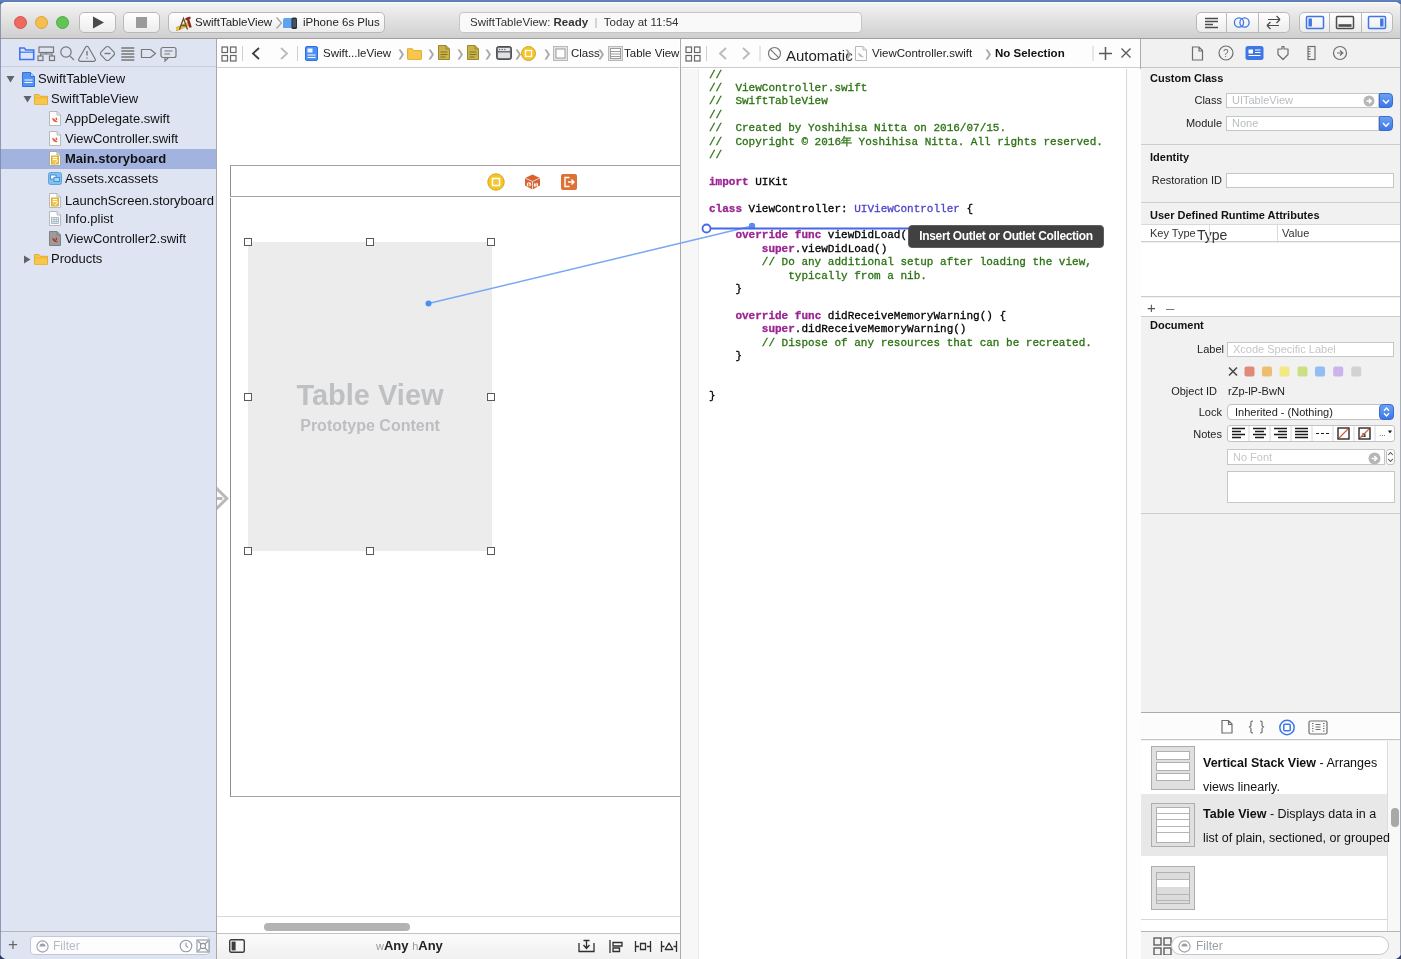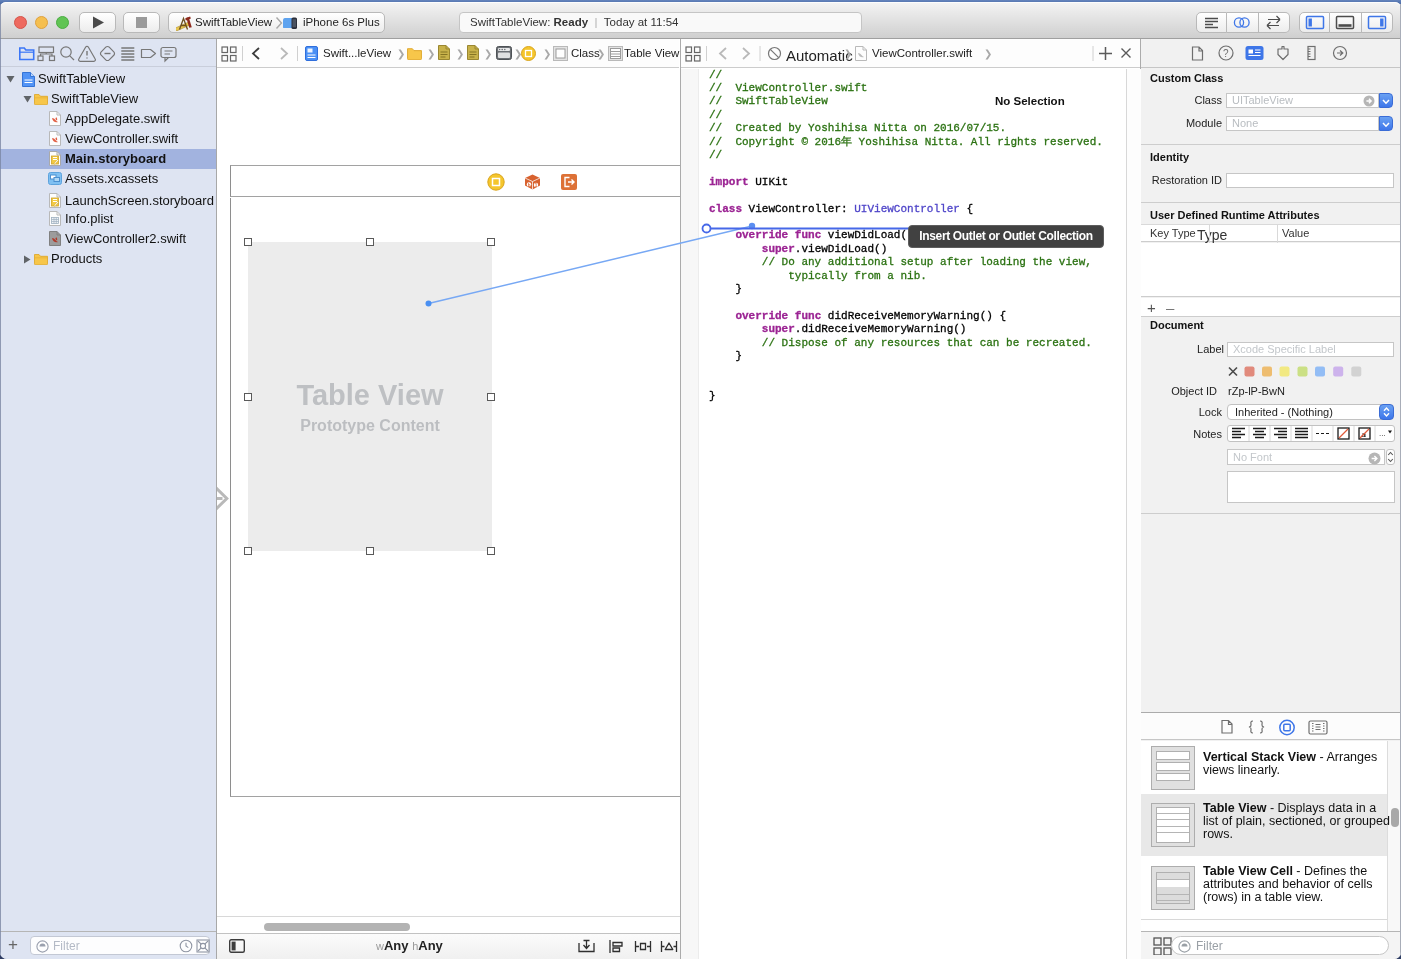--- a/index.html
+++ b/index.html
@@ -57,21 +57,21 @@
 .ufield { position:absolute; background:#fff; border:1px solid #c6c6c6; font-size:11px; }
 .sep { position:absolute; left:0; width:260px; height:1px; background:#cdcdcd; }
 
 
 #library { position:absolute; left:0; top:673px; width:260px; height:247px; }
 .librow { position:absolute; left:0; width:246px; }
 .libicon { position:absolute; left:10px; top:50%; margin-top:-22px; width:44px; height:44px; border:1px solid #adadad; background:#e0e0e0; }
 .libin { position:absolute; left:4px; top:4px; right:4px; bottom:4px; }
 .libin .bar { position:absolute; left:0px; right:0px; background:#fff; border:1px solid #b0b0b0; }
 .libin .lline { position:absolute; left:0px; right:0px; height:1px; background:#b5b5b5; }
-.libtext { position:absolute; left:62px; width:190px; font-size:12.5px; line-height:13px; color:#111; }
+.libtext { position:absolute; left:62px; width:190px; font-size:12.5px; line-height:24px; color:#111; }
 
 svg.ovl { position:absolute; left:0; top:0; }
 </style>
 </head>
 <body>
 <div id="win">
   <div id="topstrip"></div>
   <div id="toolbar">
     <div class="tl" style="left:14px;background:#ee6a5f;border:0.5px solid #d5544a;"></div>
     <div class="tl" style="left:35px;background:#f5bf4f;border:0.5px solid #dea13e;"></div>
@@ -449,21 +449,21 @@
       </svg>
       <span style="position:absolute;left:105px;top:8px;font-size:15px;color:#222;">Automatic</span>
       <span class="jsep" style="left:163px;">❯</span>
       <svg style="position:absolute;left:174px;top:7px;" width="12" height="15" viewBox="0 0 12 15">
           <path d="M0.5 0.5 h7.5 l3.5 3.5 v10.5 h-11 z" fill="#fdfdfd" stroke="#b9b9b9"></path>
           <path d="M8 0.5 v3.5 h3.5" fill="none" stroke="#b9b9b9"></path>
           <path d="M3 7 c3 0 3.5 3 6 4 c-2.5 0.8 -5.5 -0.5 -6 -4 z" fill="#bdbdbd"></path>
         </svg>
       <span style="position:absolute;left:191px;top:8px;font-size:11.5px;color:#222;">ViewController.swift</span>
       <span class="jsep" style="left:303px;">❯</span>
-      <span style="position:absolute;left:314px;top:8px;font-size:11.5px;color:#111;font-weight:bold;margin-top:48px;">No Selection</span>
+      <span style="position:absolute;left:314px;top:8px;font-size:11.5px;color:#111;font-weight:bold;">No Selection</span>
     </div>
     <div id="gutter"></div>
     <div id="coderightstrip"></div>
 <pre class="code"><span class="cm">//
 //  ViewController.swift
 //  SwiftTableView
 //
 //  Created by Yoshihisa Nitta on 2016/07/15.
 //  Copyright © 2016年 Yoshihisa Nitta. All rights reserved.
 //</span>
@@ -650,21 +650,20 @@
       </div>
       <div class="librow" style="top:144px;height:64px;background:#fff;border-bottom:1px solid #d8d8d8;">
         <div class="libicon">
             <div class="libin" style="background:#dcdcdc;border:1px solid #b0b0b0;top:5px;bottom:5px;">
               <div class="lline" style="top:6px;"></div>
               <div class="bar" style="top:7px;height:7px;border:none;"></div>
               <div class="lline" style="top:21px;"></div>
               <div class="lline" style="top:27px;"></div>
             </div>
           </div>
-        <div class="libtext" style="top:9px;"><b>Table View Cell</b> - Defines the attributes and behavior of cells (rows) in a table view.</div>
       </div>
       <div class="abs" style="left:249.5px;top:96px;width:8px;height:19px;border-radius:4px;background:#a8a8a8;"></div>
       <div class="abs" style="left:0;top:219px;width:260px;height:28px;border-top:1px solid #b5b5b5;background:#f4f4f4;">
         <svg width="20" height="18" viewBox="0 0 20 18" style="position:absolute;left:12px;top:5px;">
             <g fill="none" stroke="#555" stroke-width="1.3">
               <rect x="1" y="1" width="7" height="7"></rect>
               <rect x="11" y="1" width="7" height="7"></rect>
               <rect x="1" y="11" width="7" height="7"></rect>
               <rect x="11" y="11" width="7" height="7"></rect>
             </g>

